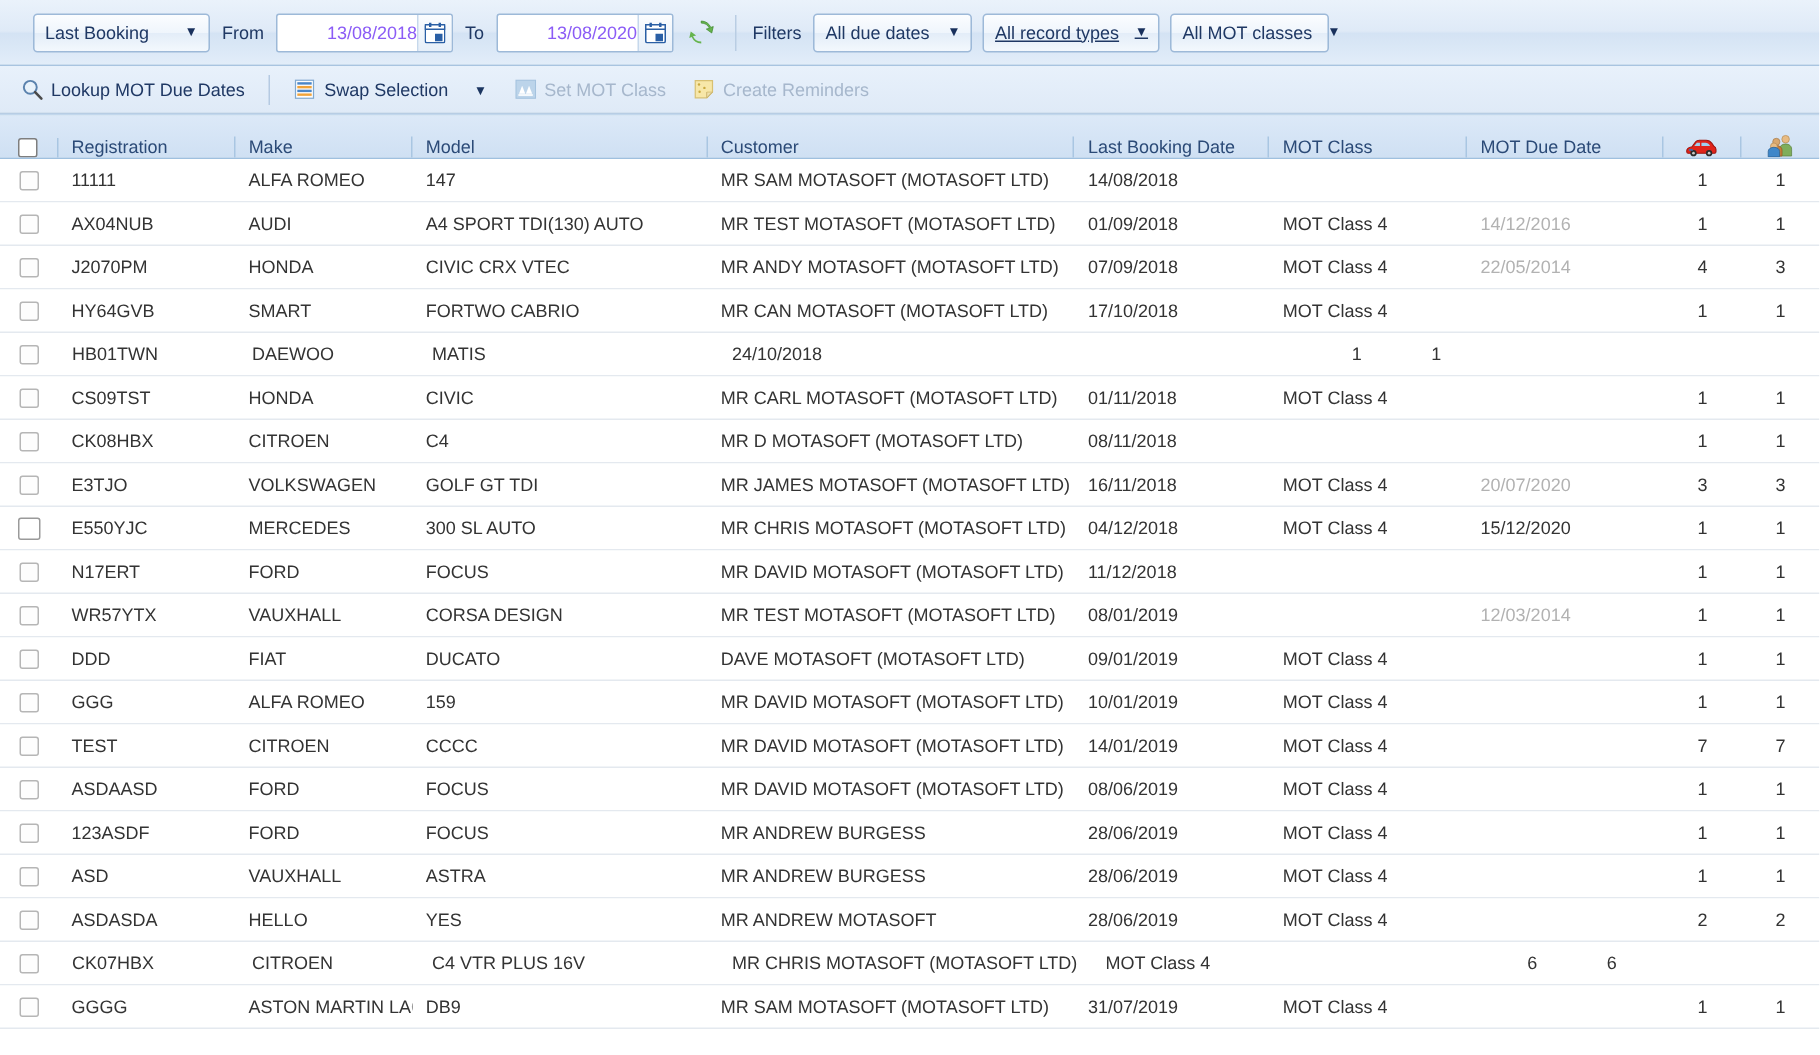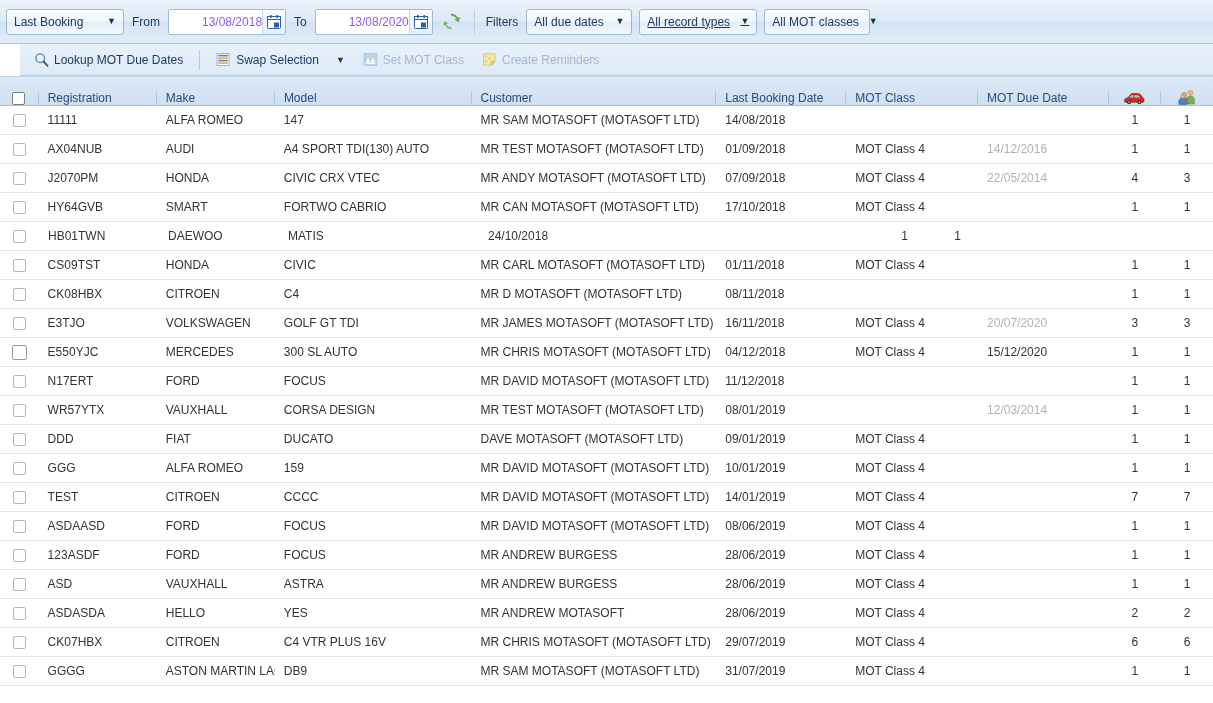--- a/index.html
+++ b/index.html
@@ -16,21 +16,21 @@
   }
 
   
   .filter-bar {
     height: 44px;
     box-sizing: border-box;
     background: linear-gradient(to bottom, #eaf2fb 0%, #dfeaf7 48%, #d4e3f4 52%, #e2edf9 100%);
     border-bottom: 1px solid #a8c4e0;
     display: flex;
     align-items: center;
-    padding: 0 6px;
+    padding: 0 22px;
     gap: 7px;
   }
 
   .combo {
     height: 26px;
     box-sizing: border-box;
     border: 1px solid #9db9d8;
     border-radius: 3px;
     background: linear-gradient(to bottom, #fbfdff 0%, #eff5fc 50%, #e3edf8 51%, #f3f8fd 100%);
     display: flex;
@@ -106,21 +106,20 @@
   
   .action-bar {
     height: 32px;
     box-sizing: border-box;
     background: linear-gradient(to bottom, #e8f1fb 0%, #dfeaf7 100%);
     border-bottom: 1px solid #b7cde4;
     display: flex;
     align-items: center;
     padding: 0 6px;
     gap: 2px;
-    margin-left: 20px;
   }
   .abtn {
     height: 24px;
     display: flex;
     align-items: center;
     gap: 5px;
     padding: 0 8px;
     color: #1f3864;
     font-size: 12px;
     white-space: nowrap;
@@ -638,21 +637,20 @@
         <div class="cell c-c num">2</div>
       </div>
       <div class="grow">
         <div class="cell c-chk">
           <span class="cb"></span>
         </div>
         <div class="cell c-reg">CK07HBX</div>
         <div class="cell c-make">CITROEN</div>
         <div class="cell c-model">C4 VTR PLUS 16V</div>
         <div class="cell c-cust">MR CHRIS MOTASOFT (MOTASOFT LTD)</div>
-        <div class="cell c-lbd">29/07/2019</div>
         <div class="cell c-class">MOT Class 4</div>
         <div class="cell c-due"></div>
         <div class="cell c-v num">6</div>
         <div class="cell c-c num">6</div>
       </div>
       <div class="grow">
         <div class="cell c-chk">
           <span class="cb"></span>
         </div>
         <div class="cell c-reg">GGGG</div>

